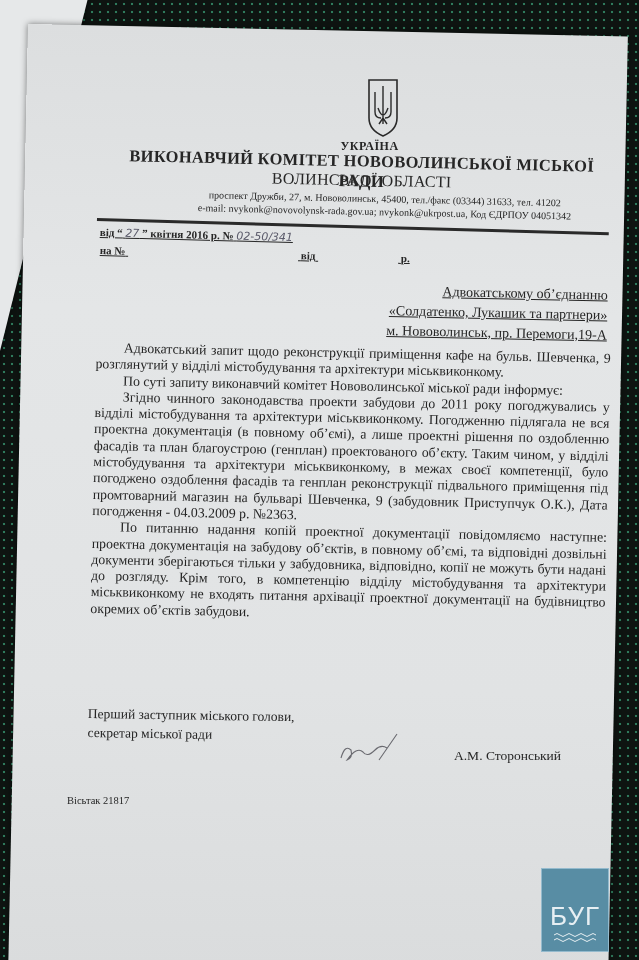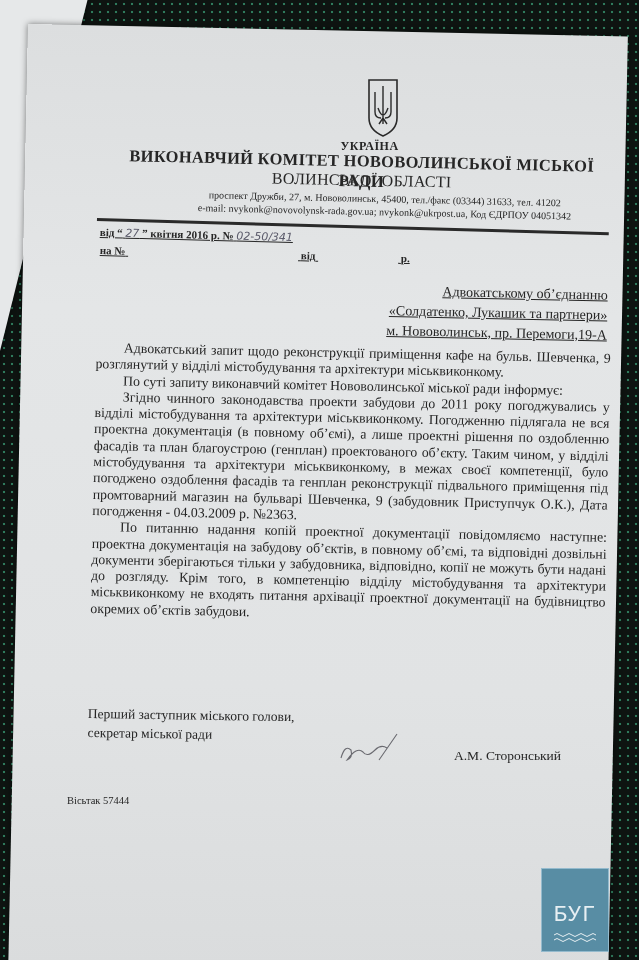--- a/index.html
+++ b/index.html
@@ -80,21 +80,21 @@
   }
   .executor {
     position:absolute; left:67px; top:795px; font-size:10.5px; white-space:nowrap;
   }
   .watermark {
     position:absolute; left:541px; top:868px; width:68px; height:84px;
     background:#4f87a0; border:1.5px solid #8fb8cc; box-sizing:border-box;
     display:flex; flex-direction:column; align-items:center; justify-content:center;
     color:#e8f1f5; opacity:.93;
   }
-  .watermark .wm-text { font-family:Liberation Mono, monospace; font-size:22px; letter-spacing:1px; line-height:24px;margin-top:27px; }
+  .watermark .wm-text { font-family:Liberation Sans, sans-serif; font-size:26px; letter-spacing:1px; line-height:24px;margin-top:27px; }
   .watermark svg { margin-top:4px; }
 </style>
 </head>
 <body>
 
 <div class="under-sheet"></div>
 <div class="sheet"></div>
 
 <div class="content">
 
@@ -141,21 +141,21 @@
 
   <div class="sign-title">
     <div>Перший заступник міського голови,</div>
     <div>секретар міської ради</div>
   </div>
   <svg class="signature" viewBox="0 0 70 40">
     <path d="M6 30 Q10 16 16 22 Q18 30 12 32 Q22 18 28 24 Q32 30 40 22 Q46 16 52 20 M44 32 L62 6" fill="none" stroke="#6a6a70" stroke-width="1.1"></path>
   </svg>
   <div class="sign-name">А.М. Сторонський</div>
 
-  <div class="executor">Вісьтак 57444</div>
+  <div class="executor">Вісьтак 21817</div>
 </div>
 
 <div class="watermark">
   <span class="wm-text">БУГ</span>
   <svg width="44" height="12" viewBox="0 0 44 12">
     <path d="M1 3 q3 -3 6 0 t6 0 t6 0 t6 0 t6 0 t6 0 t6 0" fill="none" stroke="#e8f1f5" stroke-width="1"></path>
     <path d="M1 8 q3 -3 6 0 t6 0 t6 0 t6 0 t6 0 t6 0 t6 0" fill="none" stroke="#e8f1f5" stroke-width="1"></path>
   </svg>
 </div>
 

